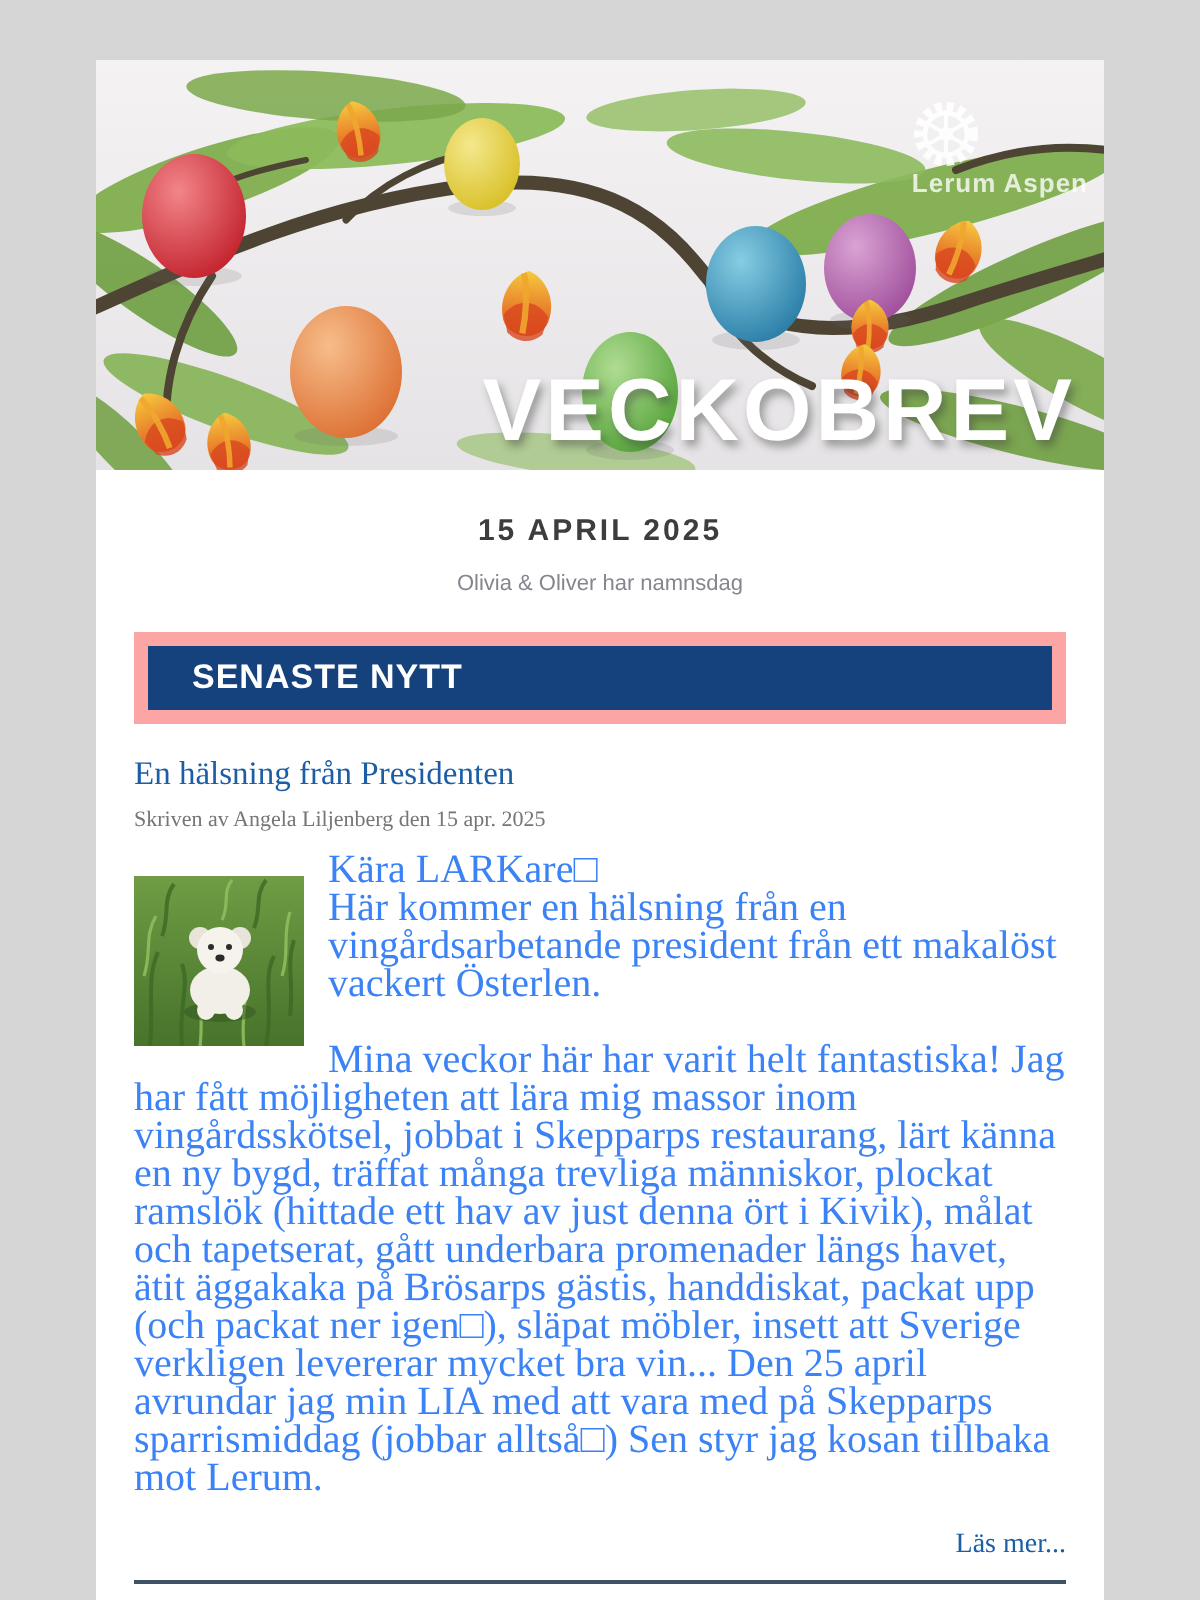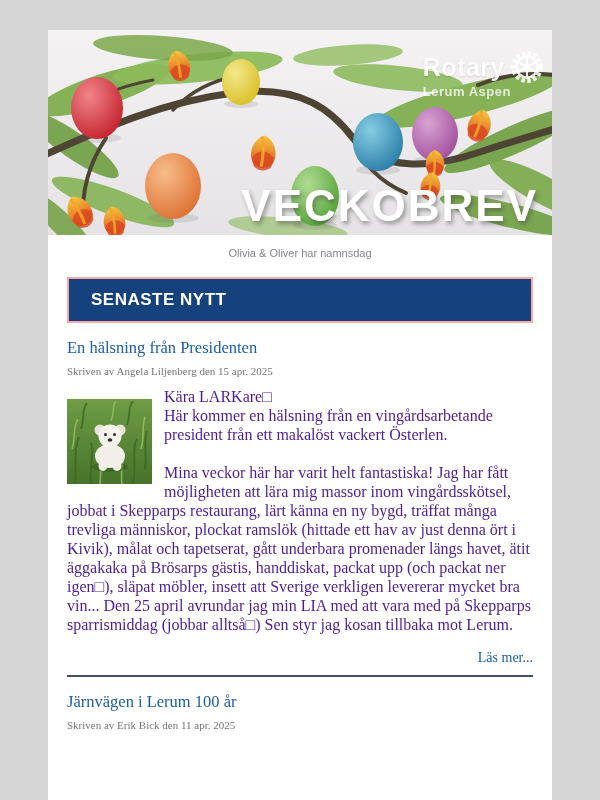--- a/index.html
+++ b/index.html
@@ -13,27 +13,27 @@
   .brand-row{display:flex;align-items:center;gap:5px;}
   .brand-name{color:#ffffff;font-size:25px;font-weight:bold;letter-spacing:.5px;text-shadow:0 1px 2px rgba(0,0,0,.15);}
   .brand-sub{color:rgba(255,255,255,.85);font-size:13px;margin-top:0;letter-spacing:.5px;font-weight:bold;}
   .wordmark{position:absolute;right:14px;bottom:4px;color:#ffffff;font-size:44px;font-weight:bold;letter-spacing:2px;
             text-shadow:2px 3px 4px rgba(60,60,60,.45);text-align:right;}
 
   
   .content{padding:0 19px;}
   .date{margin-top:22px;text-align:center;font-size:15px;font-weight:bold;color:#3d3d3d;letter-spacing:1.5px;}
   .nameday{margin-top:12px;text-align:center;font-size:11px;color:#85858d;}
-  .banner{margin-top:18px;height:46px;background:#15417c;border:2px solid #fca5a5;box-sizing:border-box;
+  .banner{margin-top:18px;height:46px;background:#15417c;border:7px solid #fca5a5;box-sizing:border-box;
           display:flex;align-items:center;padding-left:22px;}
   .banner span{color:#ffffff;font-size:17px;font-weight:bold;letter-spacing:.5px;}
 
   .article-title{margin:15px 0 0;font-family:"Liberation Serif",serif;font-size:16.5px;font-weight:normal;color:#1c5ea6;cursor:pointer;}
   .byline{margin-top:7px;font-family:"Liberation Serif",serif;font-size:11px;color:#757575;}
-  .body-text{font-family:"Liberation Serif",serif;font-size:16px;line-height:19px;color:#4c1d95;}
+  .body-text{font-family:"Liberation Serif",serif;font-size:20px;line-height:19px;color:#3b82f6;}
   .body-text p{margin:19px 0 0;white-space:pre-line;}
   .body-text p:first-of-type{margin-top:10px;}
   .photo{float:left;width:85px;height:85px;margin:12px 12px 4px 0;}
   .photo svg{display:block;}
   .readmore{text-align:right;margin-top:14px;}
   .readmore a{font-family:"Liberation Serif",serif;font-size:14px;color:#1c5ea6;text-decoration:none;cursor:pointer;}
   .divider{margin:9px 0 0;border:none;border-top:2px solid #3f5166;}
 </style>
 </head>
 <body>
@@ -130,39 +130,39 @@
         <use href="#tulip" transform="translate(215,128) rotate(4) scale(1.25)"></use>
         <use href="#tulip" transform="translate(430,100) rotate(18) scale(1.15)"></use>
         <use href="#tulip" transform="translate(387,137) rotate(0) scale(0.95)"></use>
         <use href="#tulip" transform="translate(34,186) rotate(-28) scale(1.2)"></use>
         <use href="#tulip" transform="translate(382,160) rotate(8) scale(1.0)"></use>
         <use href="#tulip" transform="translate(67,196) rotate(-8) scale(1.1)"></use>
       </svg>
 
       <div class="brand">
         <div class="brand-row">
-          <span class="brand-name">Rotary</span>
           <svg width="34" height="34" viewBox="0 0 34 34">
             <g stroke="#ffffff" fill="none" opacity="0.95">
               <circle cx="17" cy="17" r="13.5" stroke-width="5" stroke-dasharray="3.4 2.4"></circle>
               <circle cx="17" cy="17" r="10.5" stroke-width="2.4"></circle>
               <line x1="17" y1="5" x2="17" y2="29" stroke-width="2"></line>
               <line x1="17" y1="5" x2="17" y2="29" stroke-width="2" transform="rotate(60 17 17)"></line>
               <line x1="17" y1="5" x2="17" y2="29" stroke-width="2" transform="rotate(120 17 17)"></line>
             </g>
             <circle cx="17" cy="17" r="3.6" fill="#ffffff"></circle>
           </svg>
         </div>
         <div class="brand-sub">Lerum Aspen</div>
       </div>
 
       <div class="wordmark">VECKOBREV</div>
     </div>
 
     <div class="content">
+      <div class="date">15 APRIL 2025</div>
       <div class="nameday">Olivia &amp; Oliver har namnsdag</div>
 
       <div class="banner">
         <span>SENASTE NYTT</span>
       </div>
 
       <div>
         <h2 class="article-title">En hälsning från Presidenten</h2>
         <div class="byline">Skriven av Angela Liljenberg den 15 apr. 2025</div>
         <div class="body-text">

